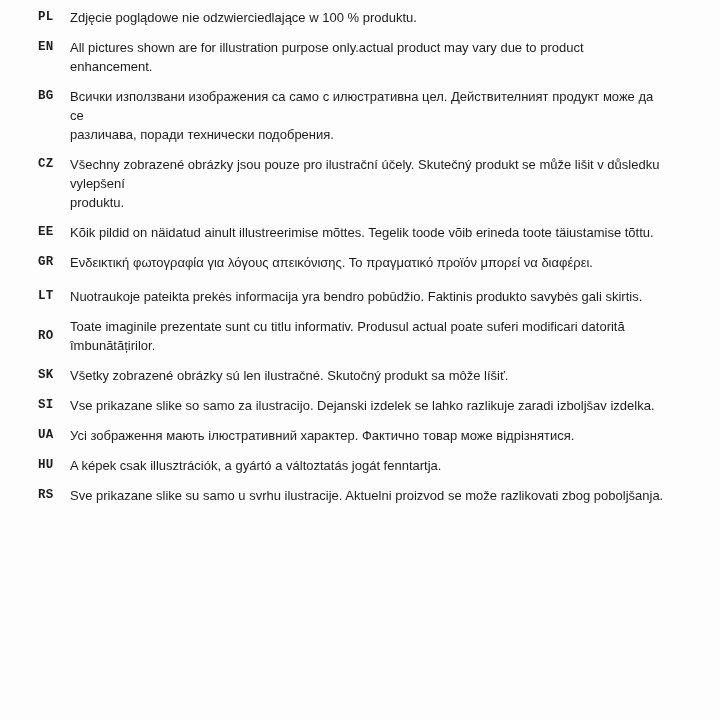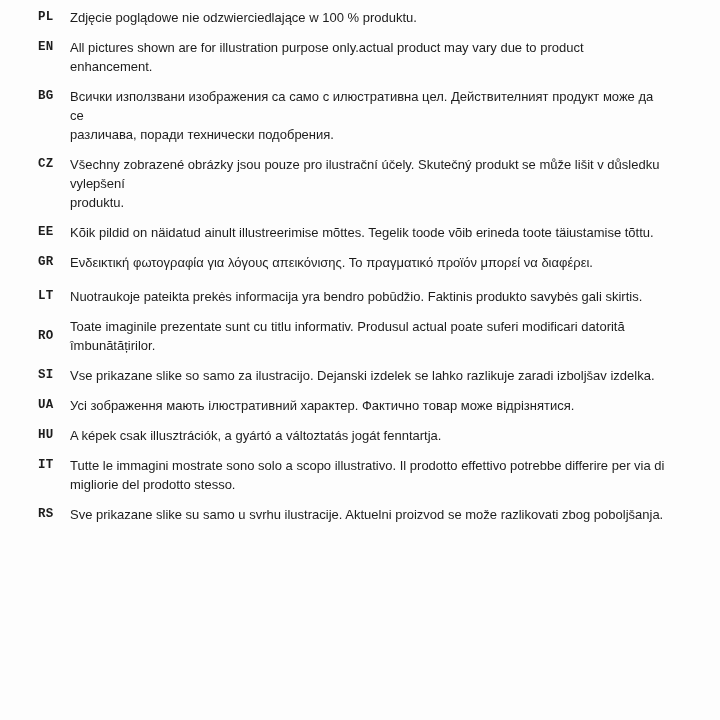--- a/index.html
+++ b/index.html
@@ -89,39 +89,38 @@
 
 
 
 
     <div class="row">
       <span class="lang-code">RO</span>
       <span class="lang-text">Toate imaginile prezentate sunt cu titlu informativ. Produsul actual poate suferi modificari datorită
 îmbunătățirilor.</span>
     </div>
 
+    <div class="row">
+      <span class="lang-code">SK</span>
+      <span class="lang-text">Všetky zobrazené obrázky sú len ilustračné. Skutočný produkt sa môže líšiť.</span>
+    </div>
 
     <div class="row">
       <span class="lang-code">SI</span>
       <span class="lang-text">Vse prikazane slike so samo za ilustracijo. Dejanski izdelek se lahko razlikuje zaradi izboljšav izdelka.</span>
     </div>
 
     <div class="row">
       <span class="lang-code">UA</span>
       <span class="lang-text">Усі зображення мають ілюстративний характер. Фактично товар може відрізнятися.</span>
     </div>
 
     <div class="row">
       <span class="lang-code">HU</span>
       <span class="lang-text">A képek csak illusztrációk, a gyártó a változtatás jogát fenntartja.</span>
     </div>
 
-    <div class="row">
-      <span class="lang-code">IT</span>
-      <span class="lang-text">Tutte le immagini mostrate sono solo a scopo illustrativo. Il prodotto effettivo potrebbe differire per via di
-migliorie del prodotto stesso.</span>
-    </div>
 
     <div class="row">
       <span class="lang-code">RS</span>
       <span class="lang-text">Sve prikazane slike su samo u svrhu ilustracije. Aktuelni proizvod se može  razlikovati zbog poboljšanja.</span>
     </div>
   </div>
 
 </body></html>

